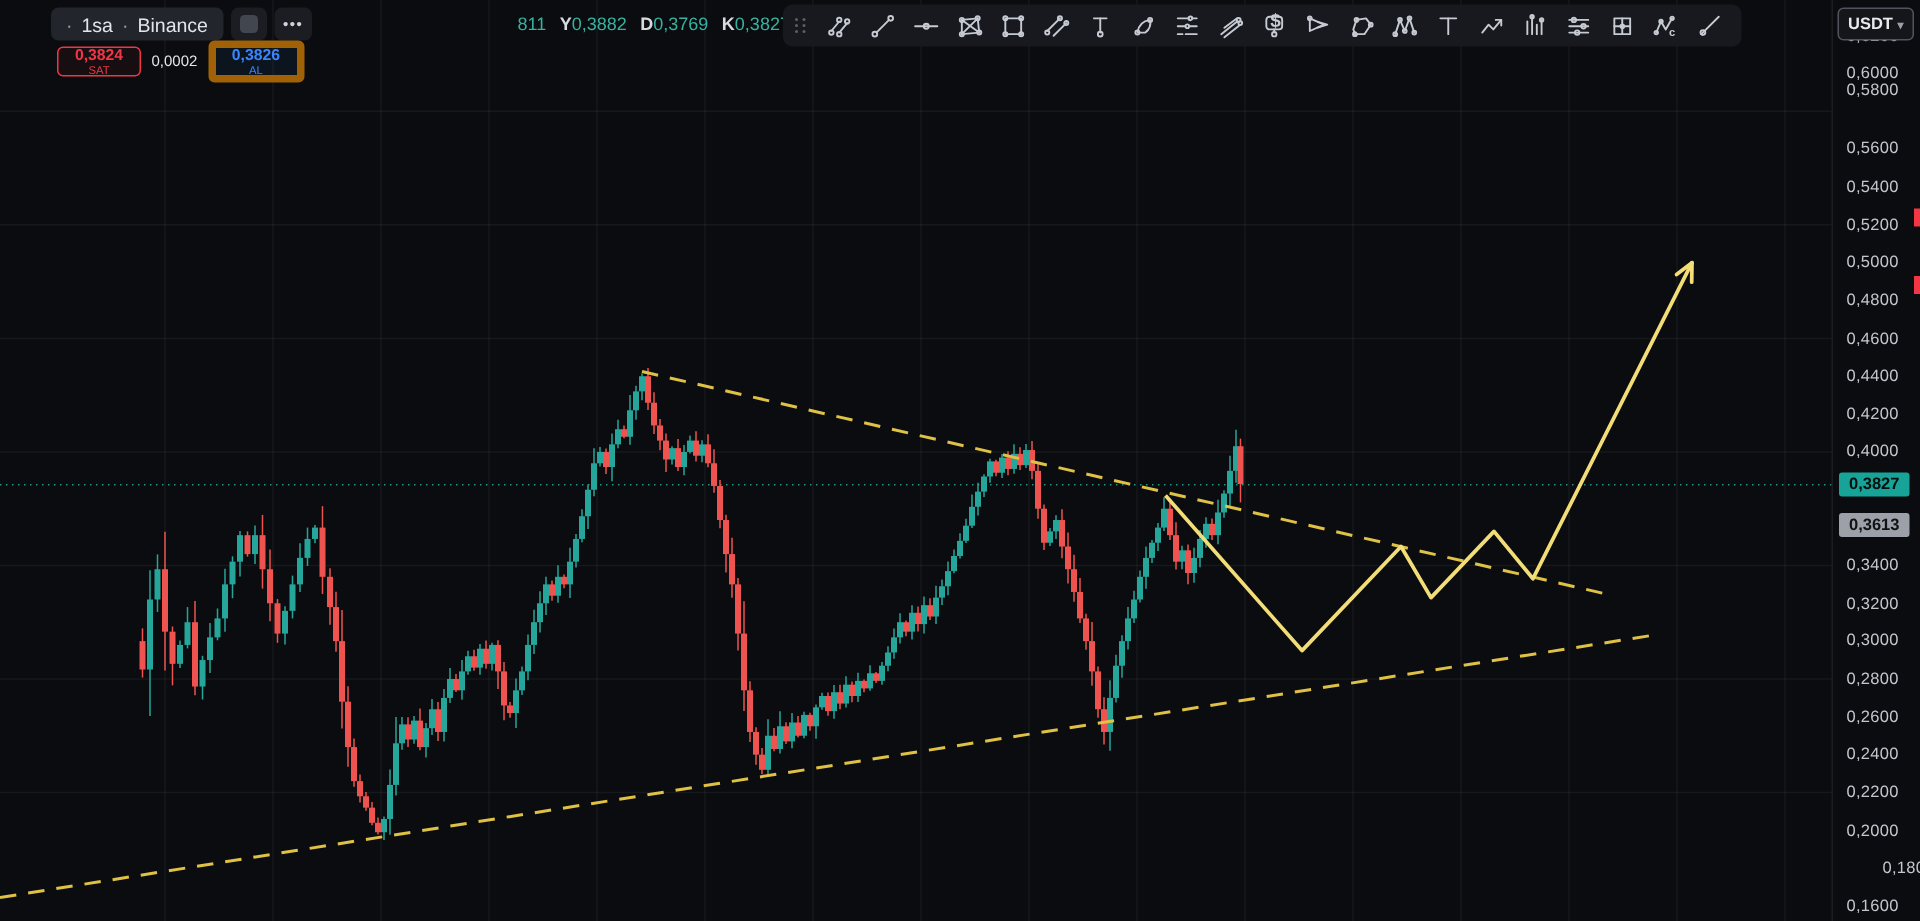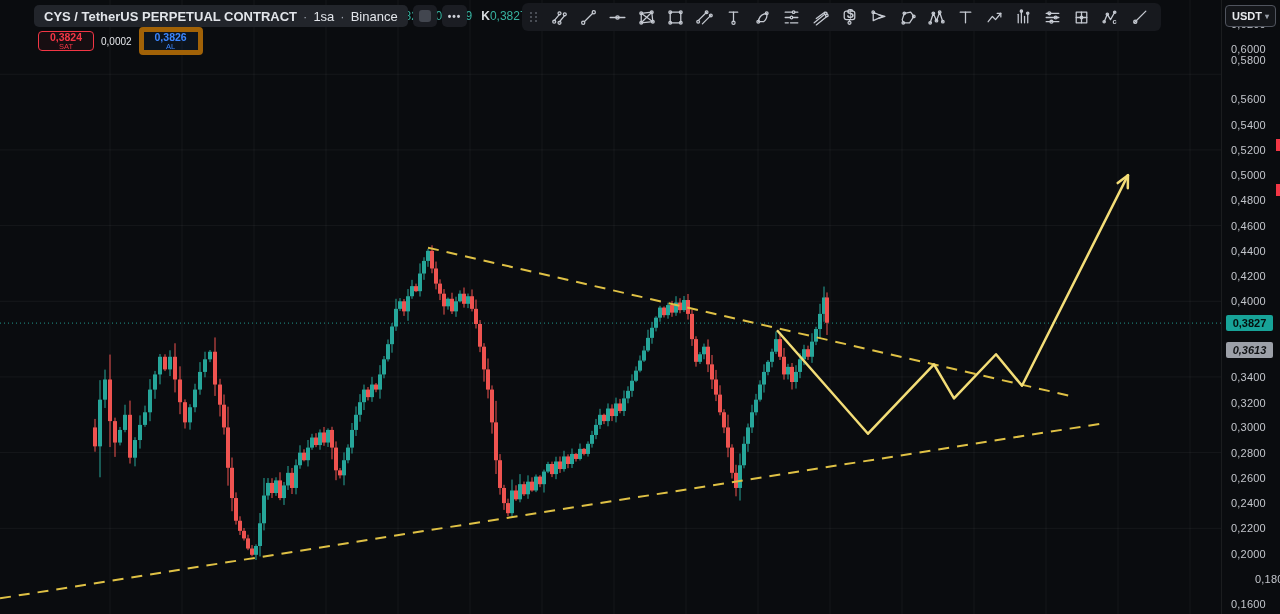--- a/index.html
+++ b/index.html
@@ -6,21 +6,21 @@
     font-family:"Liberation Sans",sans-serif;-webkit-font-smoothing:antialiased;}
   .root{position:relative;width:1280px;height:614px;background:#0a0c0f;}
   #chart-canvas{position:absolute;left:0;top:0;z-index:0;}
   
   .price-axis{position:absolute;top:0;right:0;width:58px;height:614px;background:#0a0c0f;
     border-left:1px solid rgba(255,255,255,0.07);z-index:2;}
   .tick{position:absolute;left:9px;font-size:11px;color:#c3c6cc;letter-spacing:.2px;}
   .price-tag{position:absolute;left:4px;width:47px;height:16px;line-height:16px;text-align:center;
     font-size:11px;font-weight:700;border-radius:2px;z-index:3;}
   .price-tag.current{background:#17a398;color:#05100d;}
-  .price-tag.secondary{background:#9ca0a8;color:#101214;font-style:italic;}
+  .price-tag.secondary{background:#9ca0a8;color:#101214;}
   .edge-mark{position:absolute;right:0;width:4px;height:12px;background:#f23645;z-index:3;}
   
   .title-row{position:absolute;left:34px;top:5px;display:flex;align-items:center;gap:5px;z-index:4;}
   .symbol-pill{display:flex;align-items:center;gap:6px;background:#22252b;border-radius:5px;
     height:22px;padding:0 10px;color:#e2e5ea;font-size:13px;cursor:pointer;}
   .symbol-pill .sym{font-weight:700;}
   .sep{color:#9aa0aa;}
   .chip{height:22px;min-width:24px;display:flex;align-items:center;justify-content:center;
     background:#1b1d23;border-radius:5px;color:#c6cad2;cursor:pointer;}
   .marks-glyph{width:12px;height:12px;background:#42464f;border-radius:3px;}
@@ -468,21 +468,20 @@
       <div class="tick" style="top: 522.332px;">0,2200</div>
       <div class="tick" style="top: 547.56px;">0,2000</div>
       <div class="tick" style="top: 572.788px; padding-left: 24px;">0,1800</div>
       <div class="tick" style="top: 598.016px;">0,1600</div>
       <div class="edge-mark" style="top: 139px;"></div>
       <div class="edge-mark" style="top: 184px;"></div>
     </div>
 
   <div class="title-row">
     <div class="symbol-pill">
-      <span class="sym">CYS / TetherUS PERPETUAL CONTRACT</span>
       <span class="sep">·</span>
       <span>1sa</span>
       <span class="sep">·</span>
       <span>Binance</span>
     </div>
     <div class="chip">
       <span class="marks-glyph"></span>
     </div>
     <div class="chip">
       <span class="dots">•••</span>

